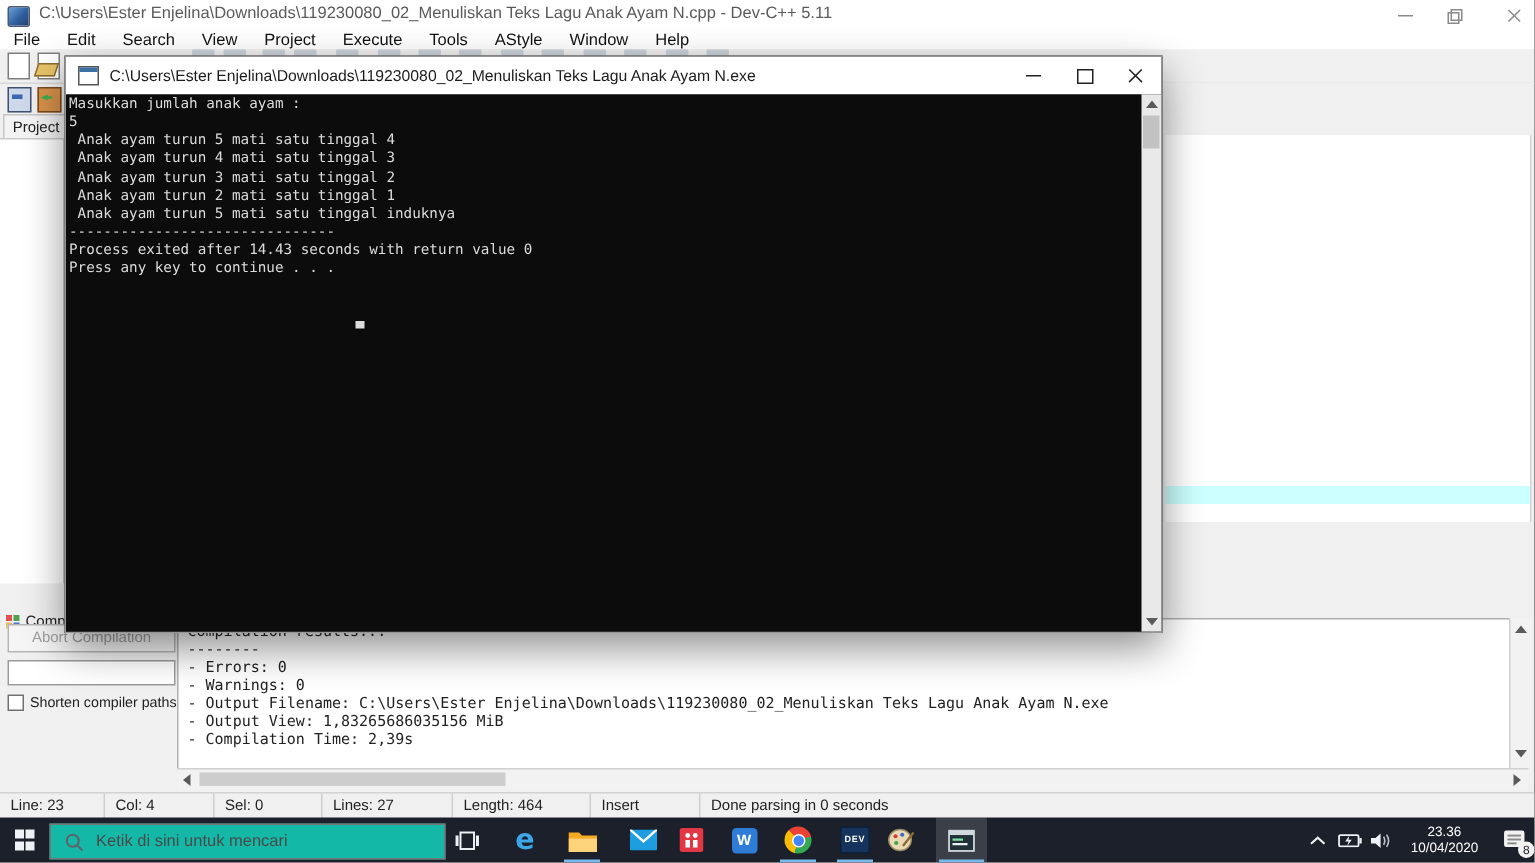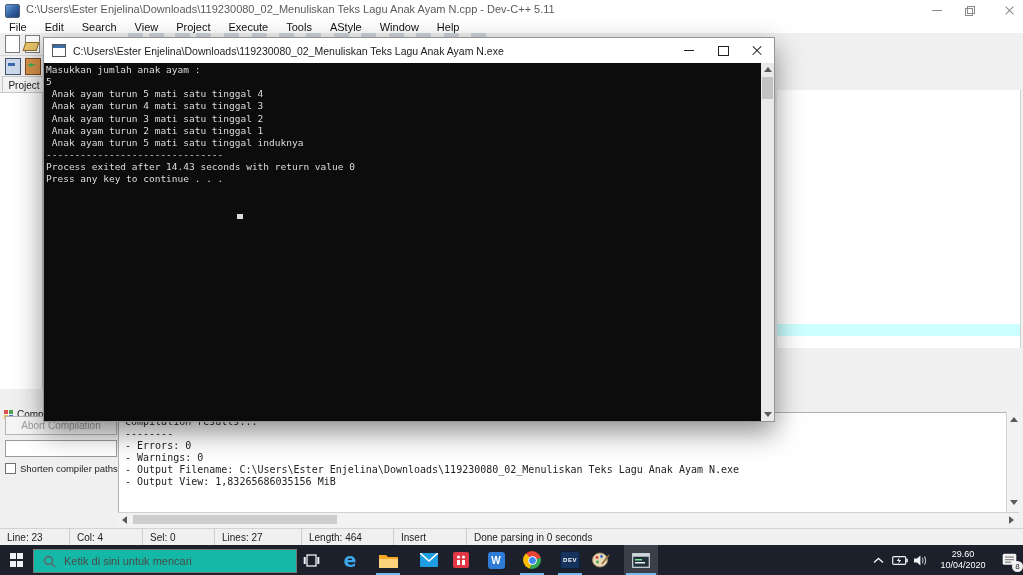--- a/index.html
+++ b/index.html
@@ -198,20 +198,21 @@
   </div>
   <div class="abs log-area">
     <div class="pad-top"></div>
     <div>
         <div class="log-line">Compilation results...</div>
         <div class="log-line">--------</div>
         <div class="log-line">- Errors: 0</div>
         <div class="log-line">- Warnings: 0</div>
         <div class="log-line">- Output Filename: C:\Users\Ester Enjelina\Downloads\119230080_02_Menuliskan Teks Lagu Anak Ayam N.exe</div>
         <div class="log-line">- Output View: 1,83265686035156 MiB</div>
+        <div class="log-line">- Compilation Time: 2,39s</div>
       </div>
   </div>
   <div class="abs vscroll">
     <span class="tri tri-up" style="left:3px;top:5px;"></span>
     <span class="tri tri-down" style="left:3px;top:88px;"></span>
   </div>
   <div class="abs hscroll">
     <span class="tri tri-left" style="left:4px;top:3px;"></span>
     <span class="hthumb"></span>
     <span class="tri tri-right" style="left:891px;top:3px;"></span>
@@ -373,21 +374,21 @@
       </div>
       <div class="tray-item" style="width:21px;">
         <svg width="14" height="11" viewBox="0 0 14 11">
           <polygon points="0,3.6 3,3.6 6.4,0.6 6.4,10.4 3,7.4 0,7.4" fill="#eef2f6"></polygon>
           <path d="M8.4 2.8 Q10 5.5 8.4 8.2" fill="none" stroke="#b9c2cc" stroke-width="1.1"></path>
           <path d="M10.4 1.4 Q13 5.5 10.4 9.6" fill="none" stroke="#b9c2cc" stroke-width="1.1"></path>
         </svg>
       </div>
       <div class="tray-item clock">
         <div>
-            <div>29.60</div>
+            <div>23.36</div>
         <div>10/04/2020</div>
           </div>
       </div>
       <div class="tray-item" style="width:28px;position:relative;">
         <svg width="15" height="14" viewBox="0 0 15 14">
           <rect x="0.7" y="0.7" width="13.6" height="11" rx="1.5" fill="#f2f2f2"></rect>
           <rect x="3" y="3.4" width="9" height="1.3" fill="#8a8a8a"></rect>
           <rect x="3" y="6" width="9" height="1.3" fill="#8a8a8a"></rect>
           <rect x="3" y="8.6" width="6" height="1.3" fill="#8a8a8a"></rect>
         </svg>

